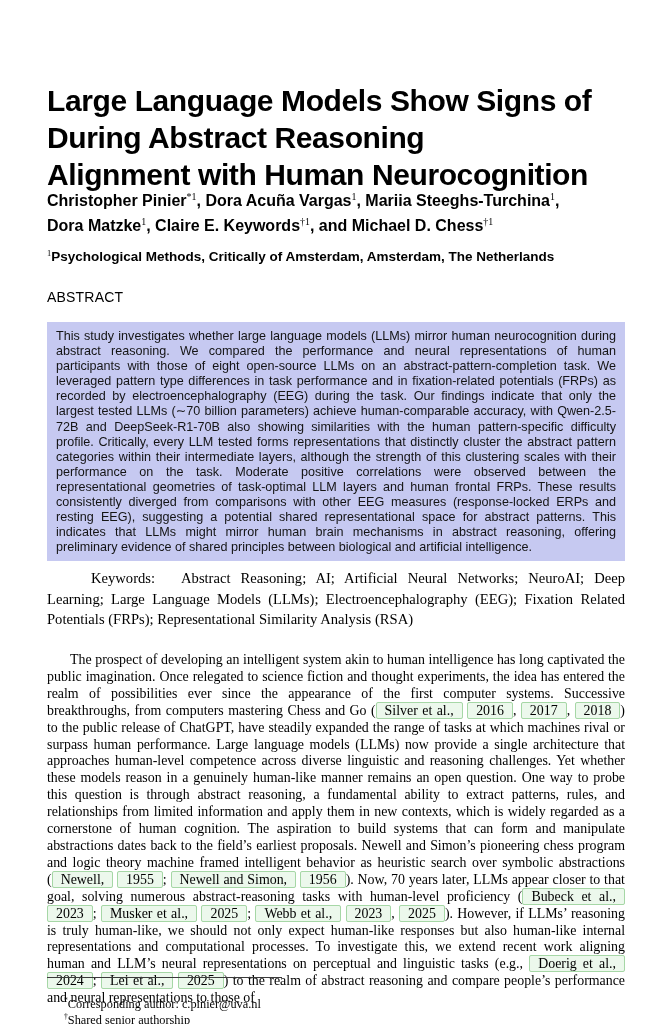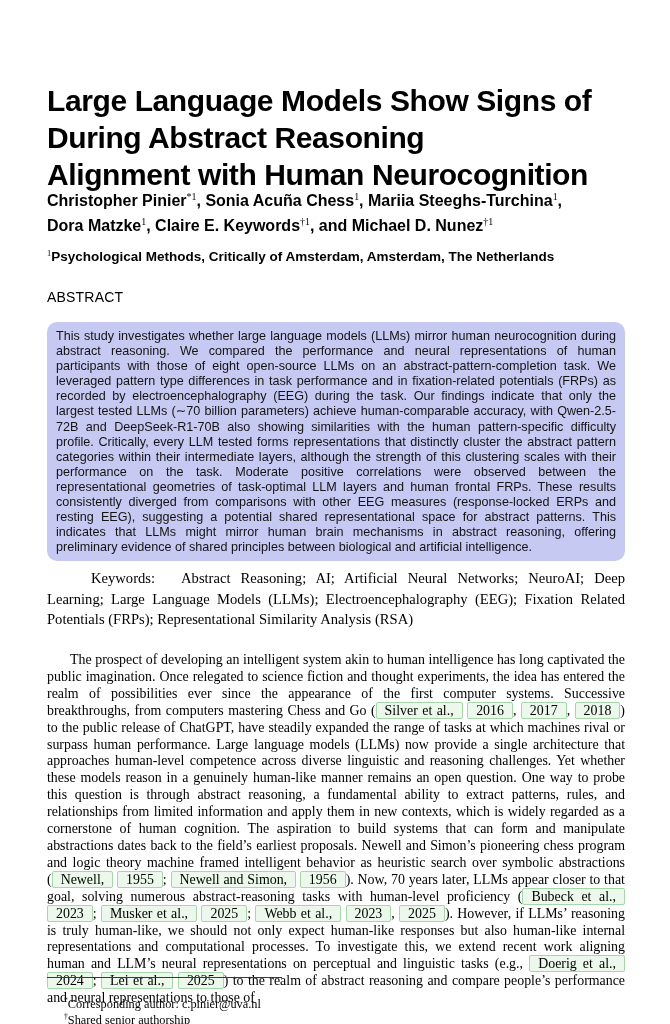--- a/index.html
+++ b/index.html
@@ -51,21 +51,20 @@
   }
   .abstract-box {
     top: 322px;
     background: #c6c9f1;
     padding: 7px 9px 6px 9px;
     font-family: "Liberation Sans", sans-serif;
     font-size: 12.6px;
     line-height: 15.1px;
     text-align: justify;
     color: #141414;
-    border-radius: 10px;
   }
   .keywords {
     top: 568px;
     font-size: 14.6px;
     line-height: 20.5px;
     text-align: justify;
   }
   .keywords .kw-label { margin-right: 26px; margin-left: 44px; }
   .body-par {
     top: 652px;
@@ -105,22 +104,22 @@
 
 <div class="page">
 
   <h1 class="sec title">
     <div>Large Language Models Show Signs of</div>
     <div>During Abstract Reasoning</div>
     <div>Alignment with Human Neurocognition</div>
   </h1>
 
   <div class="sec authors">
-    <div><span>Christopher Pinier</span><span class="s-sup">*1</span><span>, Sonia Acuña Chess</span><span class="s-sup">1</span><span>, Mariia Steeghs-Turchina</span><span class="s-sup">1</span><span>,</span></div>
-    <div><span>Dora Matzke</span><span class="s-sup">1</span><span>, Claire E. Keywords</span><span class="s-sup">†1</span><span>, and Michael D. Nunez</span><span class="s-sup">†1</span></div>
+    <div><span>Christopher Pinier</span><span class="s-sup">*1</span><span>, Dora Acuña Vargas</span><span class="s-sup">1</span><span>, Mariia Steeghs-Turchina</span><span class="s-sup">1</span><span>,</span></div>
+    <div><span>Dora Matzke</span><span class="s-sup">1</span><span>, Claire E. Keywords</span><span class="s-sup">†1</span><span>, and Michael D. Chess</span><span class="s-sup">†1</span></div>
   </div>
 
   <div class="sec affiliation"><span class="s-sup">1</span><span>Psychological Methods, Critically of Amsterdam, Amsterdam, The Netherlands</span></div>
 
   <h2 class="sec abstract-heading">ABSTRACT</h2>
 
   <div class="sec abstract-box">This study investigates whether large language models (LLMs) mirror human neurocognition during abstract reasoning. We compared the performance and neural representations of human participants with those of eight open-source LLMs on an abstract-pattern-completion task. We leveraged pattern type differences in task performance and in fixation-related potentials (FRPs) as recorded by electroencephalography (EEG) during the task. Our findings indicate that only the largest tested LLMs (∼70 billion parameters) achieve human-comparable accuracy, with Qwen-2.5-72B and DeepSeek-R1-70B also showing similarities with the human pattern-specific difficulty profile. Critically, every LLM tested forms representations that distinctly cluster the abstract pattern categories within their intermediate layers, although the strength of this clustering scales with their performance on the task. Moderate positive correlations were observed between the representational geometries of task-optimal LLM layers and human frontal FRPs. These results consistently diverged from comparisons with other EEG measures (response-locked ERPs and resting EEG), suggesting a potential shared representational space for abstract patterns. This indicates that LLMs might mirror human brain mechanisms in abstract reasoning, offering preliminary evidence of shared principles between biological and artificial intelligence.</div>
 
   <p class="sec keywords">
     <span class="kw-label">Keywords:</span><span>Abstract Reasoning; AI; Artificial Neural Networks; NeuroAI; Deep Learning; Large Language Models (LLMs); Electroencephalography (EEG); Fixation Related Potentials (FRPs); Representational Similarity Analysis (RSA)</span>

